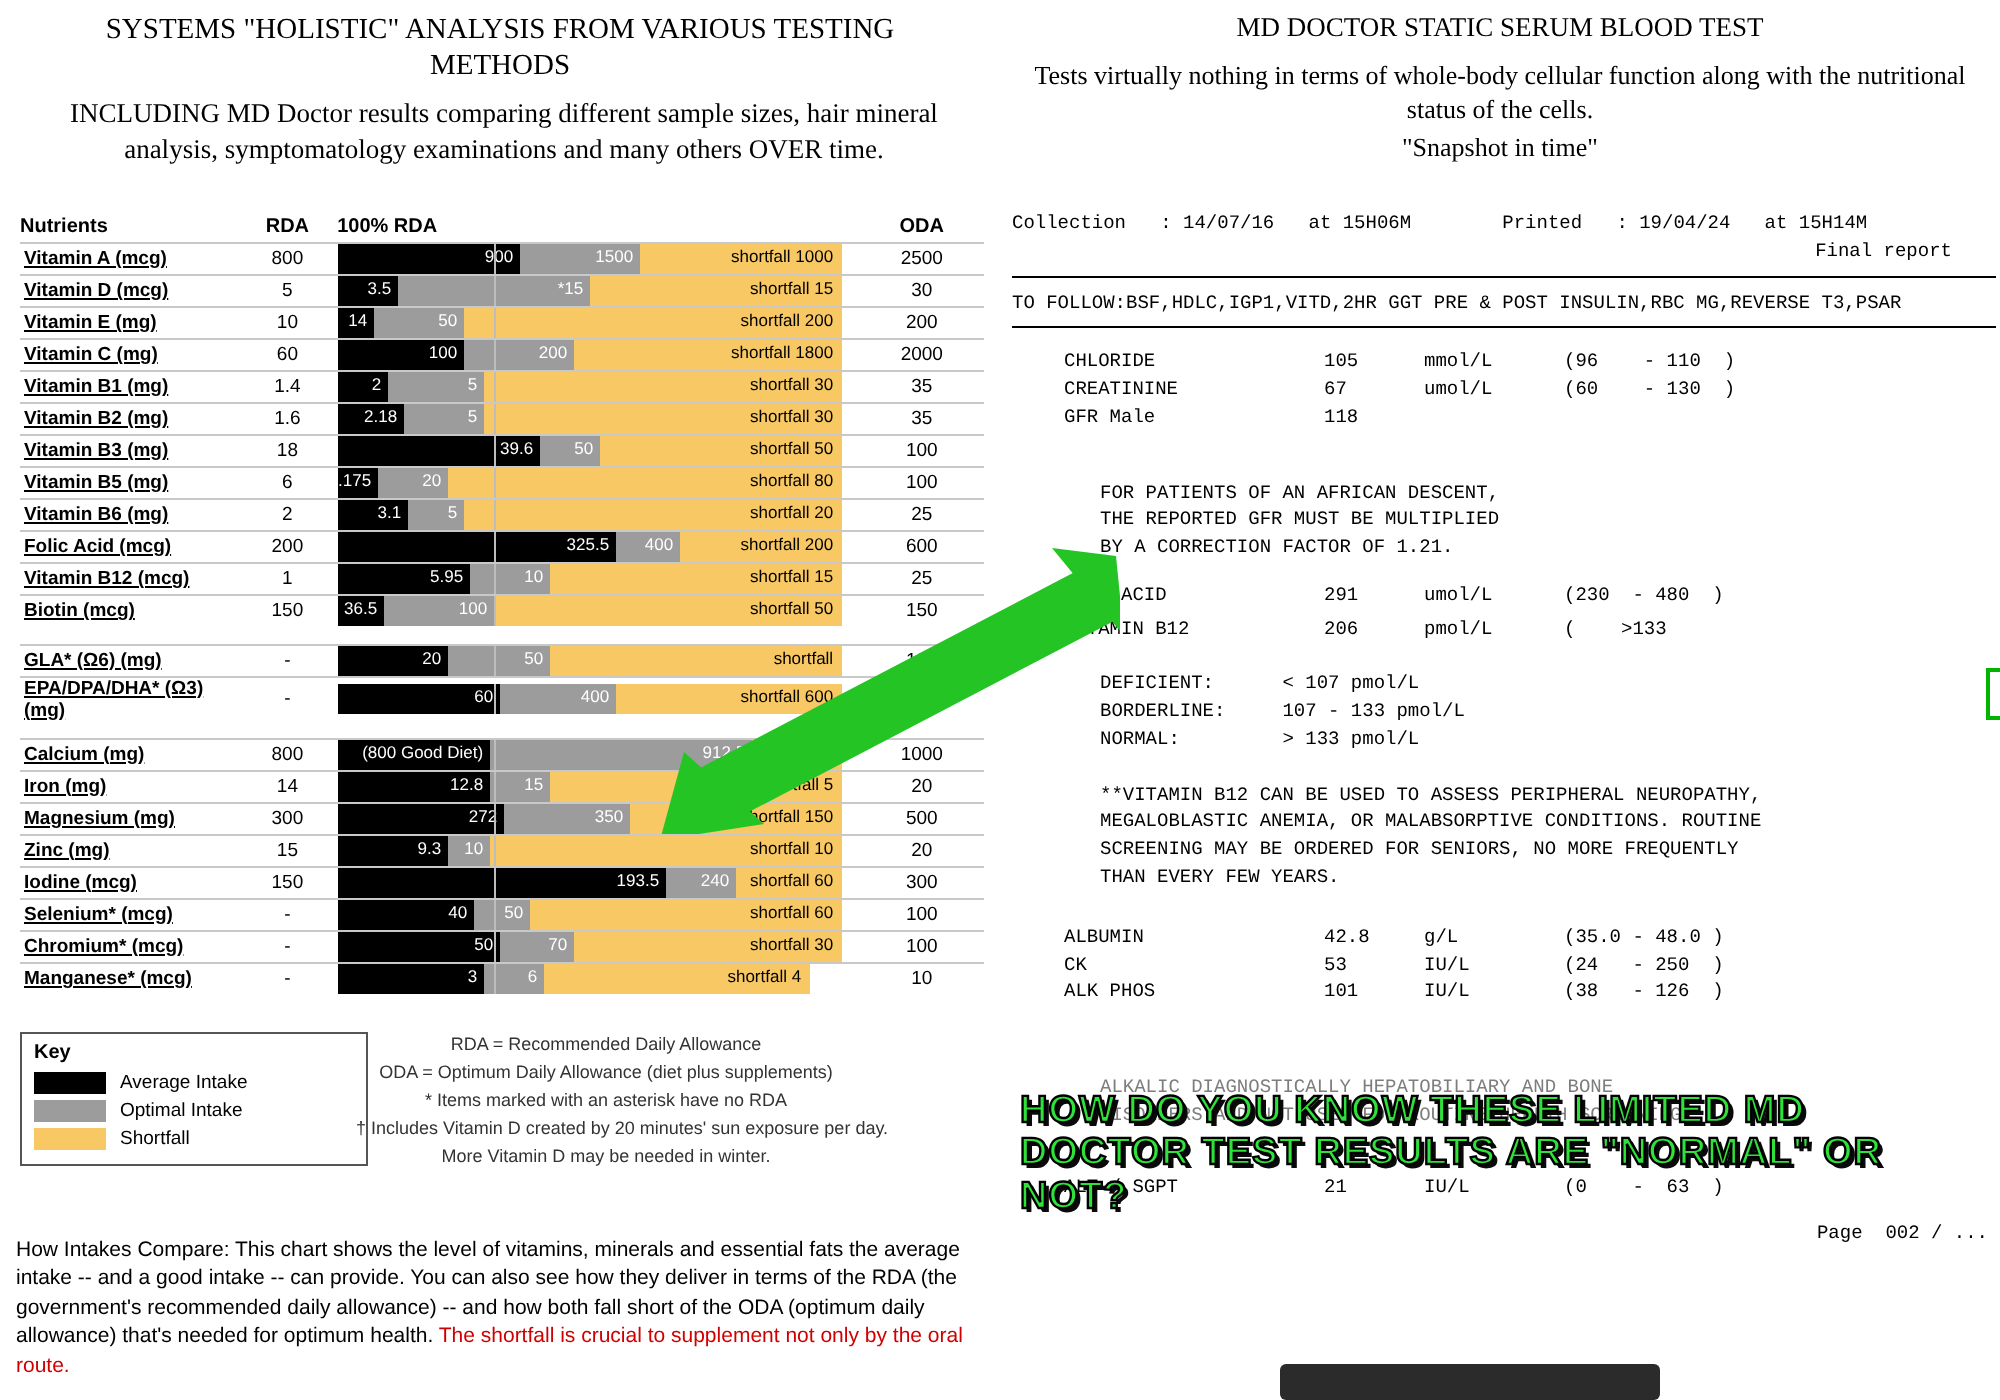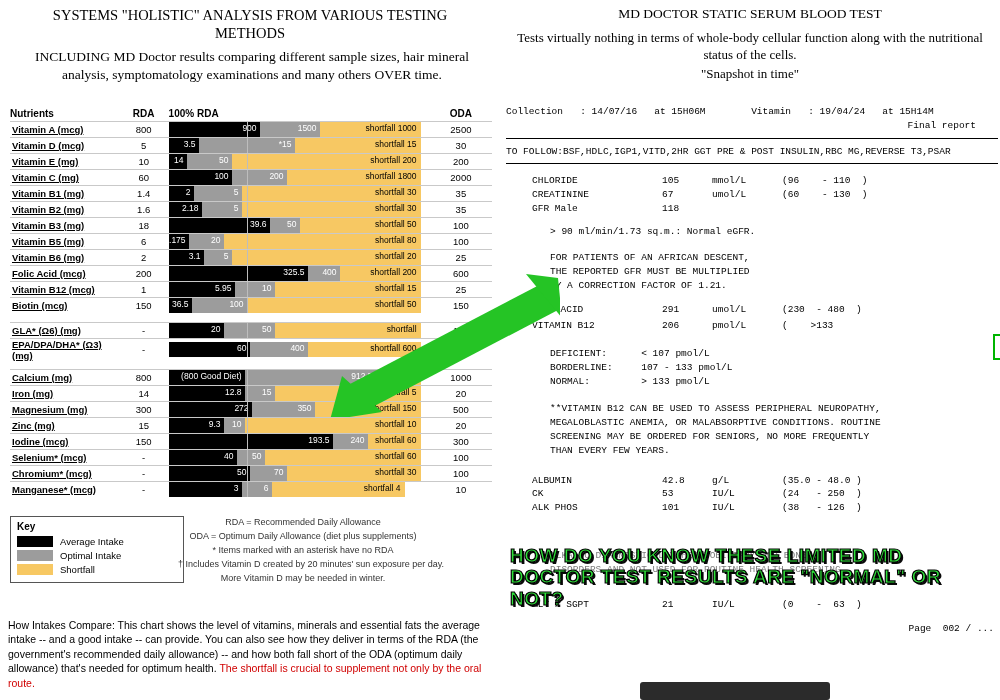--- a/index.html
+++ b/index.html
@@ -570,35 +570,34 @@
       <span class="red">The shortfall is crucial to supplement not only by the oral route.</span>
     </div>
   </div>
 
   <div class="right">
     <div class="right-title">MD DOCTOR STATIC SERUM BLOOD TEST</div>
     <div class="right-sub">Tests virtually nothing in terms of whole-body cellular function along with the nutritional status of the cells.</div>
     <div class="right-sub" style="padding-top:2px">"Snapshot in time"</div>
 
     <div class="report">
-      <div class="rline"><span>Collection</span><span>   </span><span>: 14/07/16   at 15H06M</span><span>        </span><span>Vitamin</span><span>   </span><span>: 19/04/24   at 15H14M</span></div>
+      <div class="rline"><span>Collection</span><span>   </span><span>: 14/07/16   at 15H06M</span><span>        </span><span>Printed</span><span>   </span><span>: 19/04/24   at 15H14M</span></div>
       <div class="rline" style="text-align:right;padding-right:22px;">Final report</div>
       <div class="hr"></div>
       <div class="rline">TO FOLLOW:BSF,HDLC,IGP1,VITD,2HR GGT PRE &amp; POST INSULIN,RBC MG,REVERSE T3,PSAR</div>
       <div class="hr"></div>
 
       <div class="sect" style="margin-top:10px">
         <div class="rline"><span style="display:inline-block;width:26px"></span><span style="display:inline-block;width:130px">CHLORIDE</span><span style="display:inline-block;width:50px">105</span><span style="display:inline-block;width:70px">mmol/L</span><span>(96    - 110  )</span></div>
         <div class="rline"><span style="display:inline-block;width:26px"></span><span style="display:inline-block;width:130px">CREATININE</span><span style="display:inline-block;width:50px">67</span><span style="display:inline-block;width:70px">umol/L</span><span>(60    - 130  )</span></div>
         <div class="rline"><span style="display:inline-block;width:26px"></span><span style="display:inline-block;width:130px">GFR Male</span><span style="display:inline-block;width:50px">118</span></div>
       </div>
 
-      <div class="rline" style="margin-top:9px;padding-left:44px">&gt; 90 ml/min/1.73 sq.m.: Normal eGFR.</div>
-
-      <div style="margin-top:13px;padding-left:44px">
+
+      <div style="margin-top:24px;padding-left:44px">
         <div class="rline">FOR PATIENTS OF AN AFRICAN DESCENT,</div>
         <div class="rline">THE REPORTED GFR MUST BE MULTIPLIED</div>
         <div class="rline">BY A CORRECTION FACTOR OF 1.21.</div>
       </div>
 
       <div class="rline" style="margin-top:10px"><span style="display:inline-block;width:26px"></span><span style="display:inline-block;width:130px">URIC ACID</span><span style="display:inline-block;width:50px">291</span><span style="display:inline-block;width:70px">umol/L</span><span>(230  - 480  )</span></div>
 
       <div class="rline" style="margin-top:3px"><span style="display:inline-block;width:26px"></span><span style="display:inline-block;width:130px">VITAMIN B12</span><span style="display:inline-block;width:50px">206</span><span style="display:inline-block;width:70px">pmol/L</span><span>(    &gt;133</span></div>
 
       <div style="margin-top:14px;padding-left:44px">

